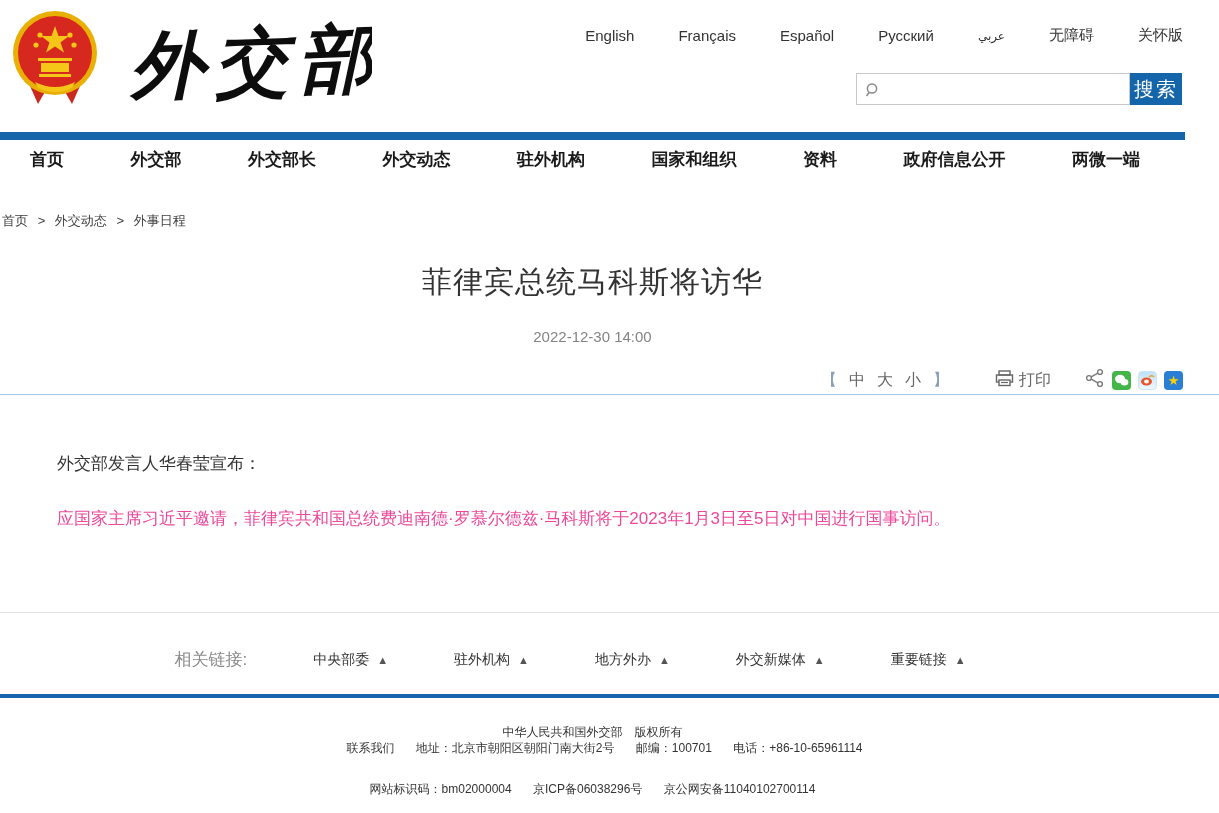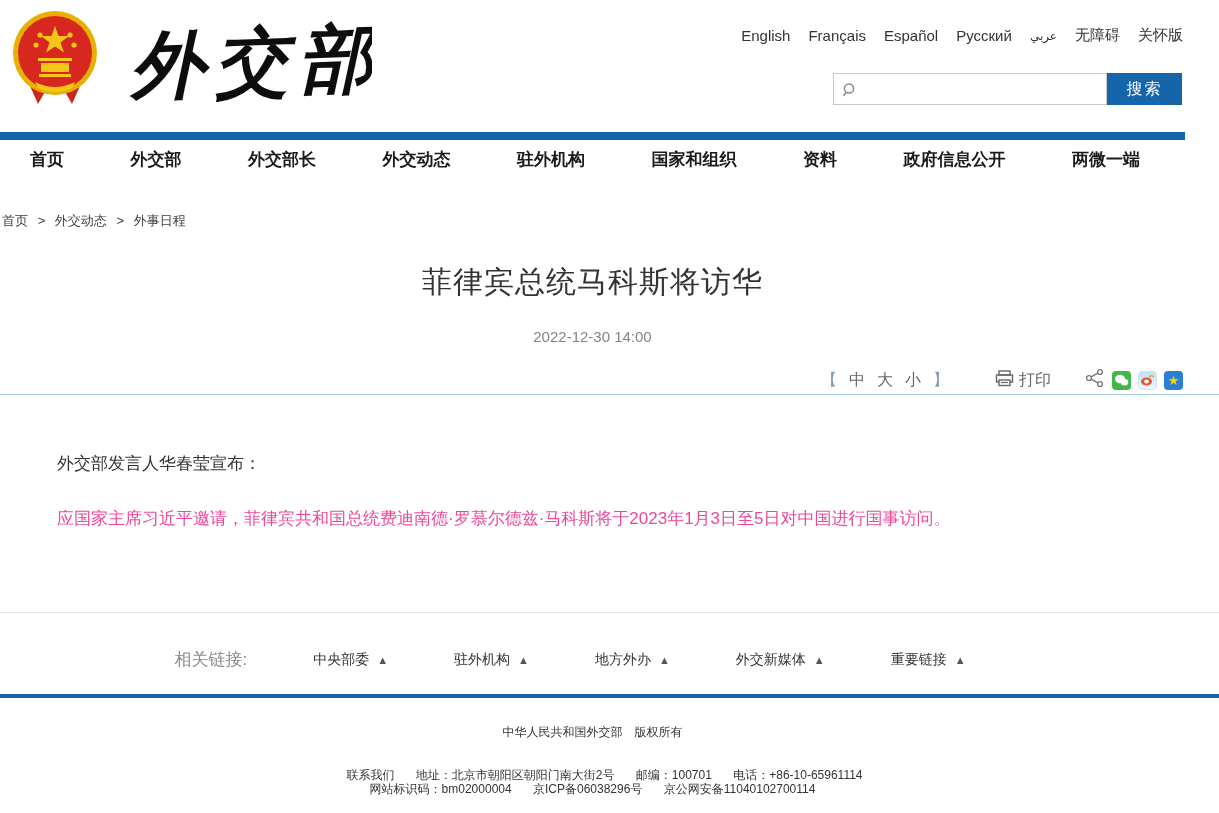--- a/index.html
+++ b/index.html
@@ -4,28 +4,28 @@
 <style>
   * { margin: 0; padding: 0; box-sizing: border-box; }
   html, body { background: #fff; }
   body { font-family: "Liberation Sans", "DejaVu Sans", sans-serif; color: #333; }
   .page { position: relative; width: 1219px; height: 813px; background: #fff; overflow: hidden; }
 
   
   .header { position: absolute; top: 0; left: 0; width: 1219px; height: 132px; background: #fff; }
   .emblem { position: absolute; left: 12px; top: 8px; }
   .calligraphy { position: absolute; left: 122px; top: 6px; }
-  .lang-row { position: absolute; top: 26px; right: 36px; display: flex; align-items: center; gap: 18px; }
+  .lang-row { position: absolute; top: 26px; right: 36px; display: flex; align-items: center; gap: 44px; }
   .lang-link { font-size: 15px; color: #333; cursor: pointer; white-space: nowrap; }
   .lang-link.arabic { font-size: 12px; }
   .search-area { position: absolute; top: 73px; right: 37px; display: flex; }
   .search-box { position: relative; width: 274px; height: 32px; border: 1px solid #c9c9c9; background: #fff; }
   .search-box input { position: absolute; left: 30px; top: 0; width: 240px; height: 30px; border: none; outline: none; font-size: 14px; color: #333; }
   .search-glass { position: absolute; left: 7px; top: 7px; }
-  .search-btn { width: 75px; height: 32px; background: #1565ab; color: #fff; font-size: 16px; border: none; cursor: pointer; letter-spacing: 2px; }
+  .search-btn { width: 52px; height: 32px; background: #1565ab; color: #fff; font-size: 20px; border: none; cursor: pointer; letter-spacing: 2px; }
 
   
   .nav-strip { position: absolute; top: 132px; left: 0; width: 1185px; height: 8px; background: #1565ab; }
   .nav-row { position: absolute; top: 148px; left: 30px; width: 1110px; display: flex; justify-content: space-between; }
   .nav-item { font-size: 17px; font-weight: bold; color: #1a1a1a; cursor: pointer; white-space: nowrap; }
 
   
   .breadcrumb { position: absolute; top: 212px; left: 2px; font-size: 13px; color: #404040; }
   .breadcrumb .crumb { cursor: pointer; }
   .breadcrumb .sep { margin: 0 6px; color: #404040; }
@@ -55,21 +55,21 @@
   .hr-gray { position: absolute; top: 612px; left: 0; width: 1219px; height: 1px; background: #e3e3e3; }
   .related-row { position: absolute; top: 648px; left: 0; width: 1140px; display: flex; justify-content: center; align-items: center; gap: 66px; }
   .related-label { font-size: 17px; color: #8a8a8a; }
   .related-item { font-size: 14px; color: #333; cursor: pointer; display: flex; align-items: center; gap: 8px; }
   .related-item .tri { font-size: 11px; color: #555; }
 
   
   .hr-blue { position: absolute; top: 694px; left: 0; width: 1219px; height: 4px; background: #1565ab; }
   .footer-line { position: absolute; left: 0; width: 1185px; text-align: center; font-size: 12px; color: #333; }
   .fl-1 { top: 724px; }
-  .fl-2 { top: 767px; padding-left: 24px; }
+  .fl-2 { top: 740px; padding-left: 24px; }
   .fl-3 { top: 781px; }
   .footer-line .seg { margin: 0 9px; }
   .footer-line .link { cursor: pointer; }
 </style>
 </head>
 <body>
 
 <div class="page">
 
   <div class="header">

